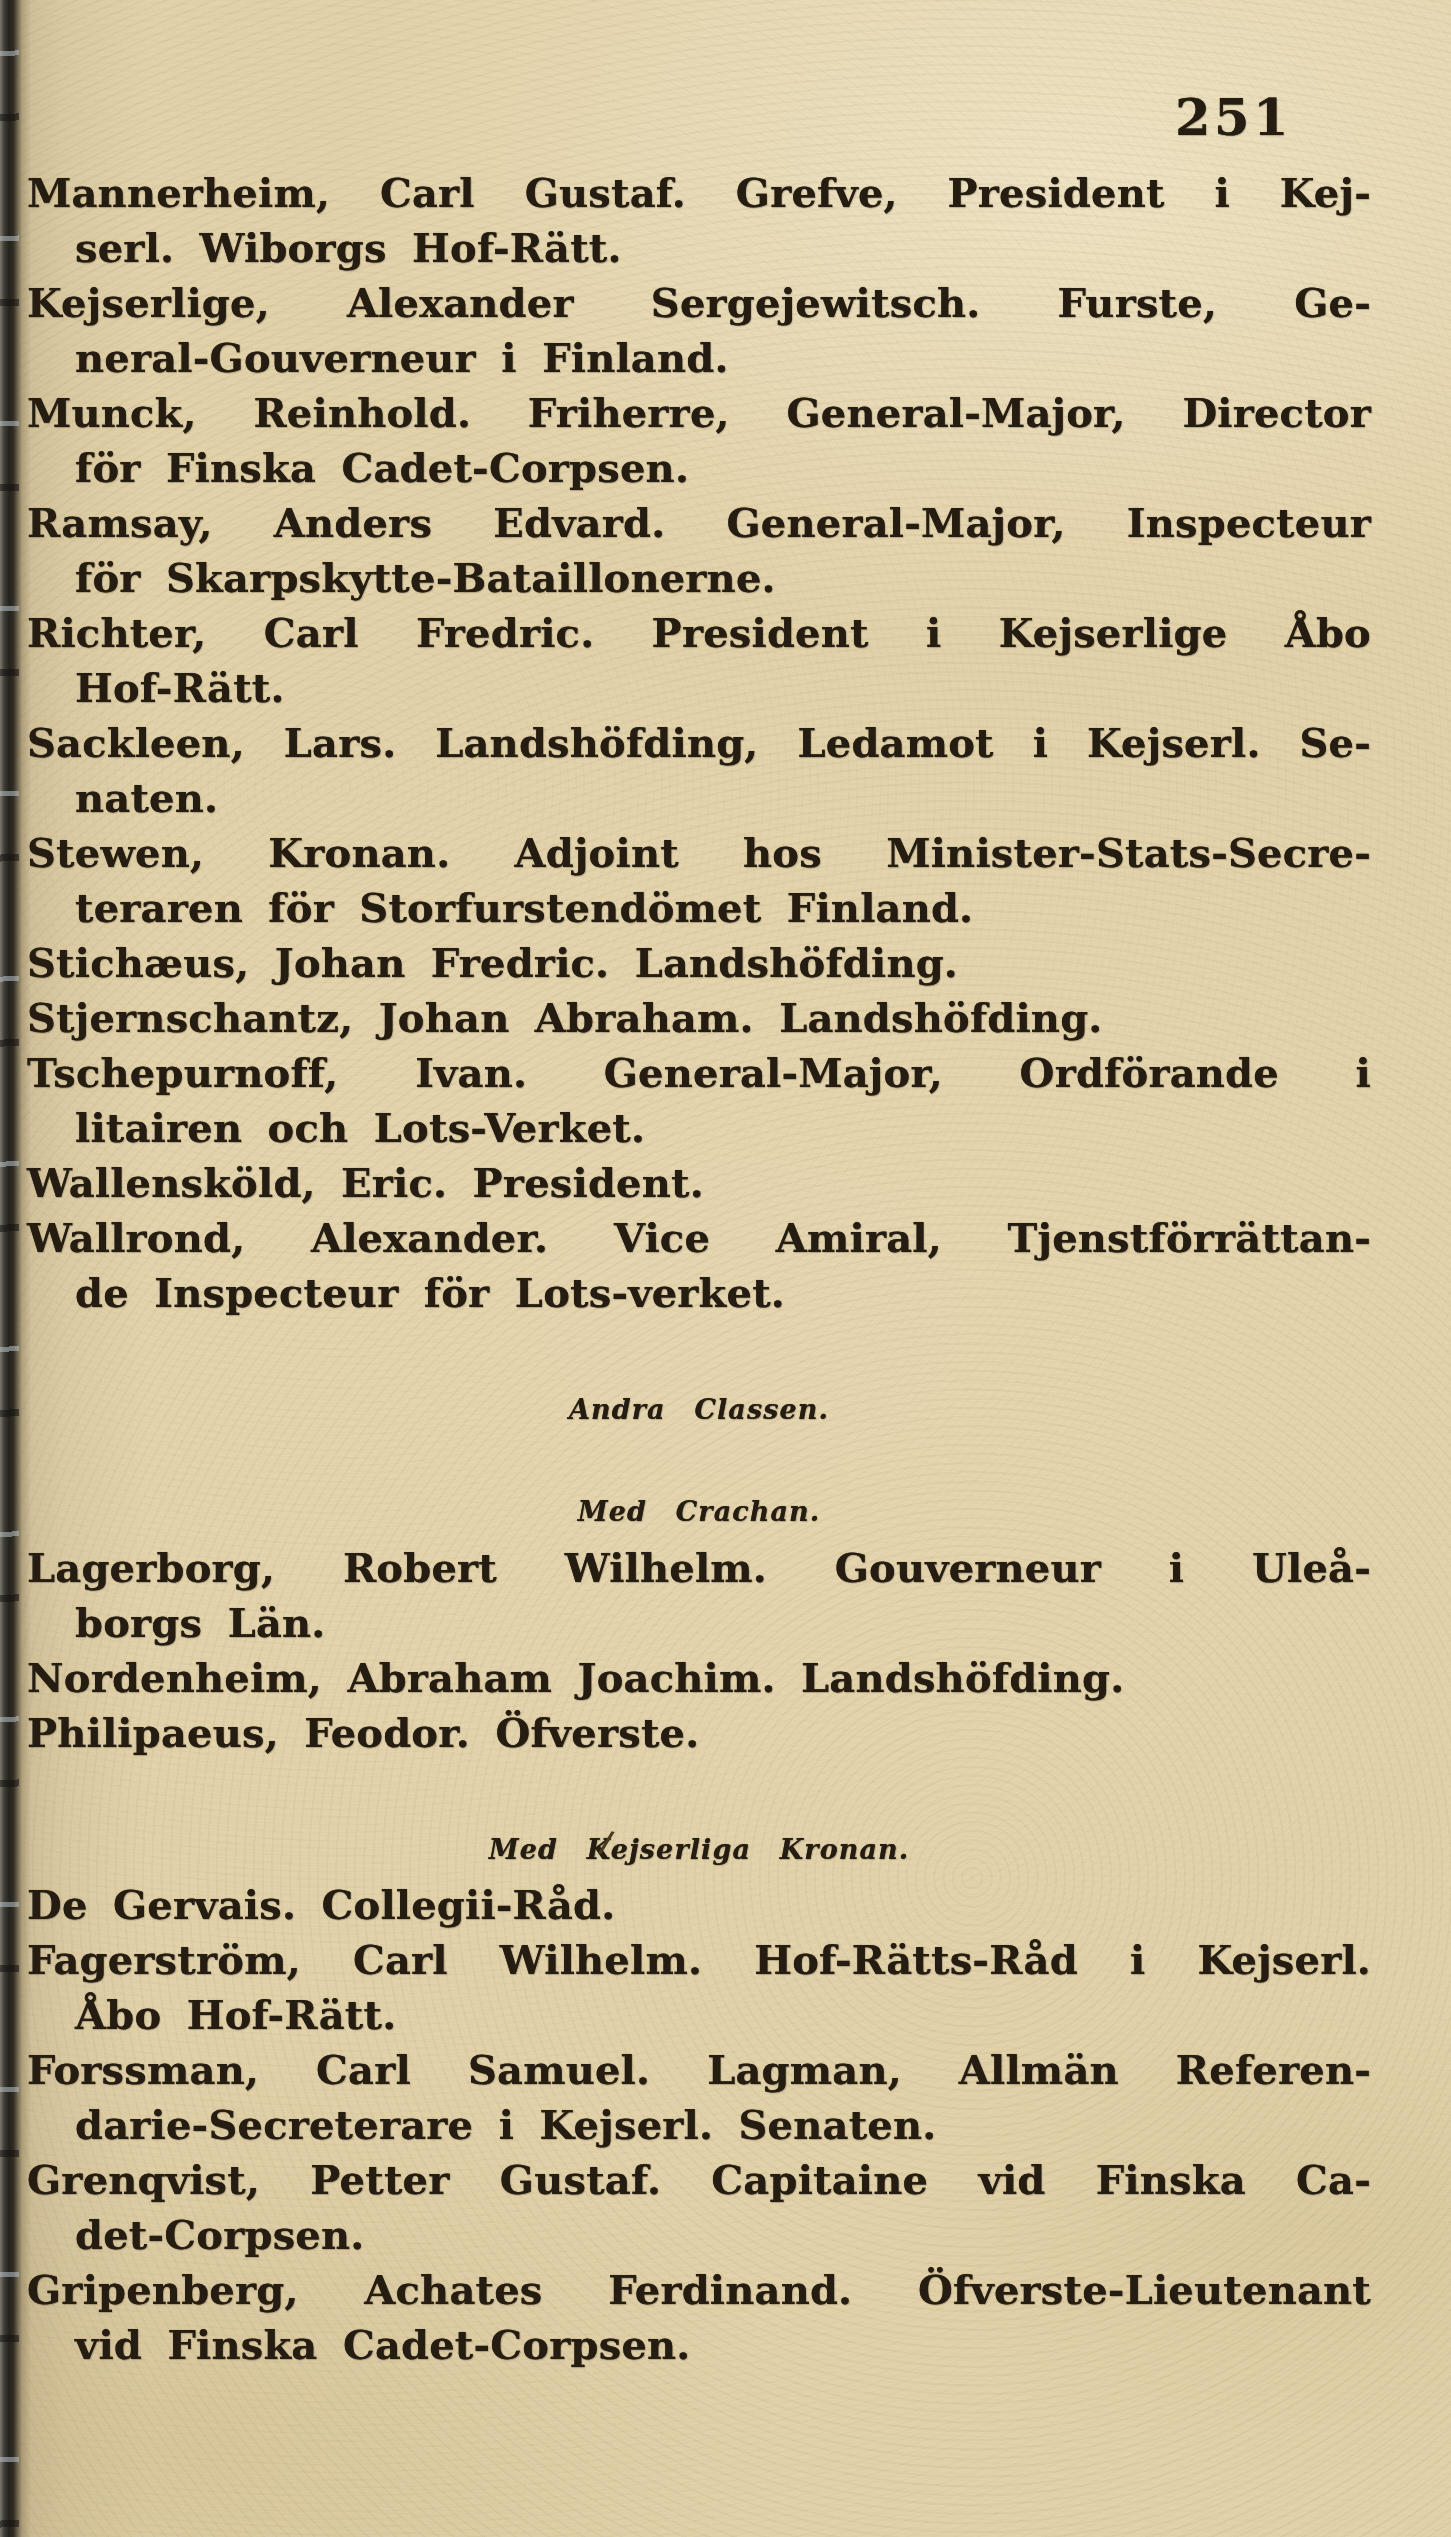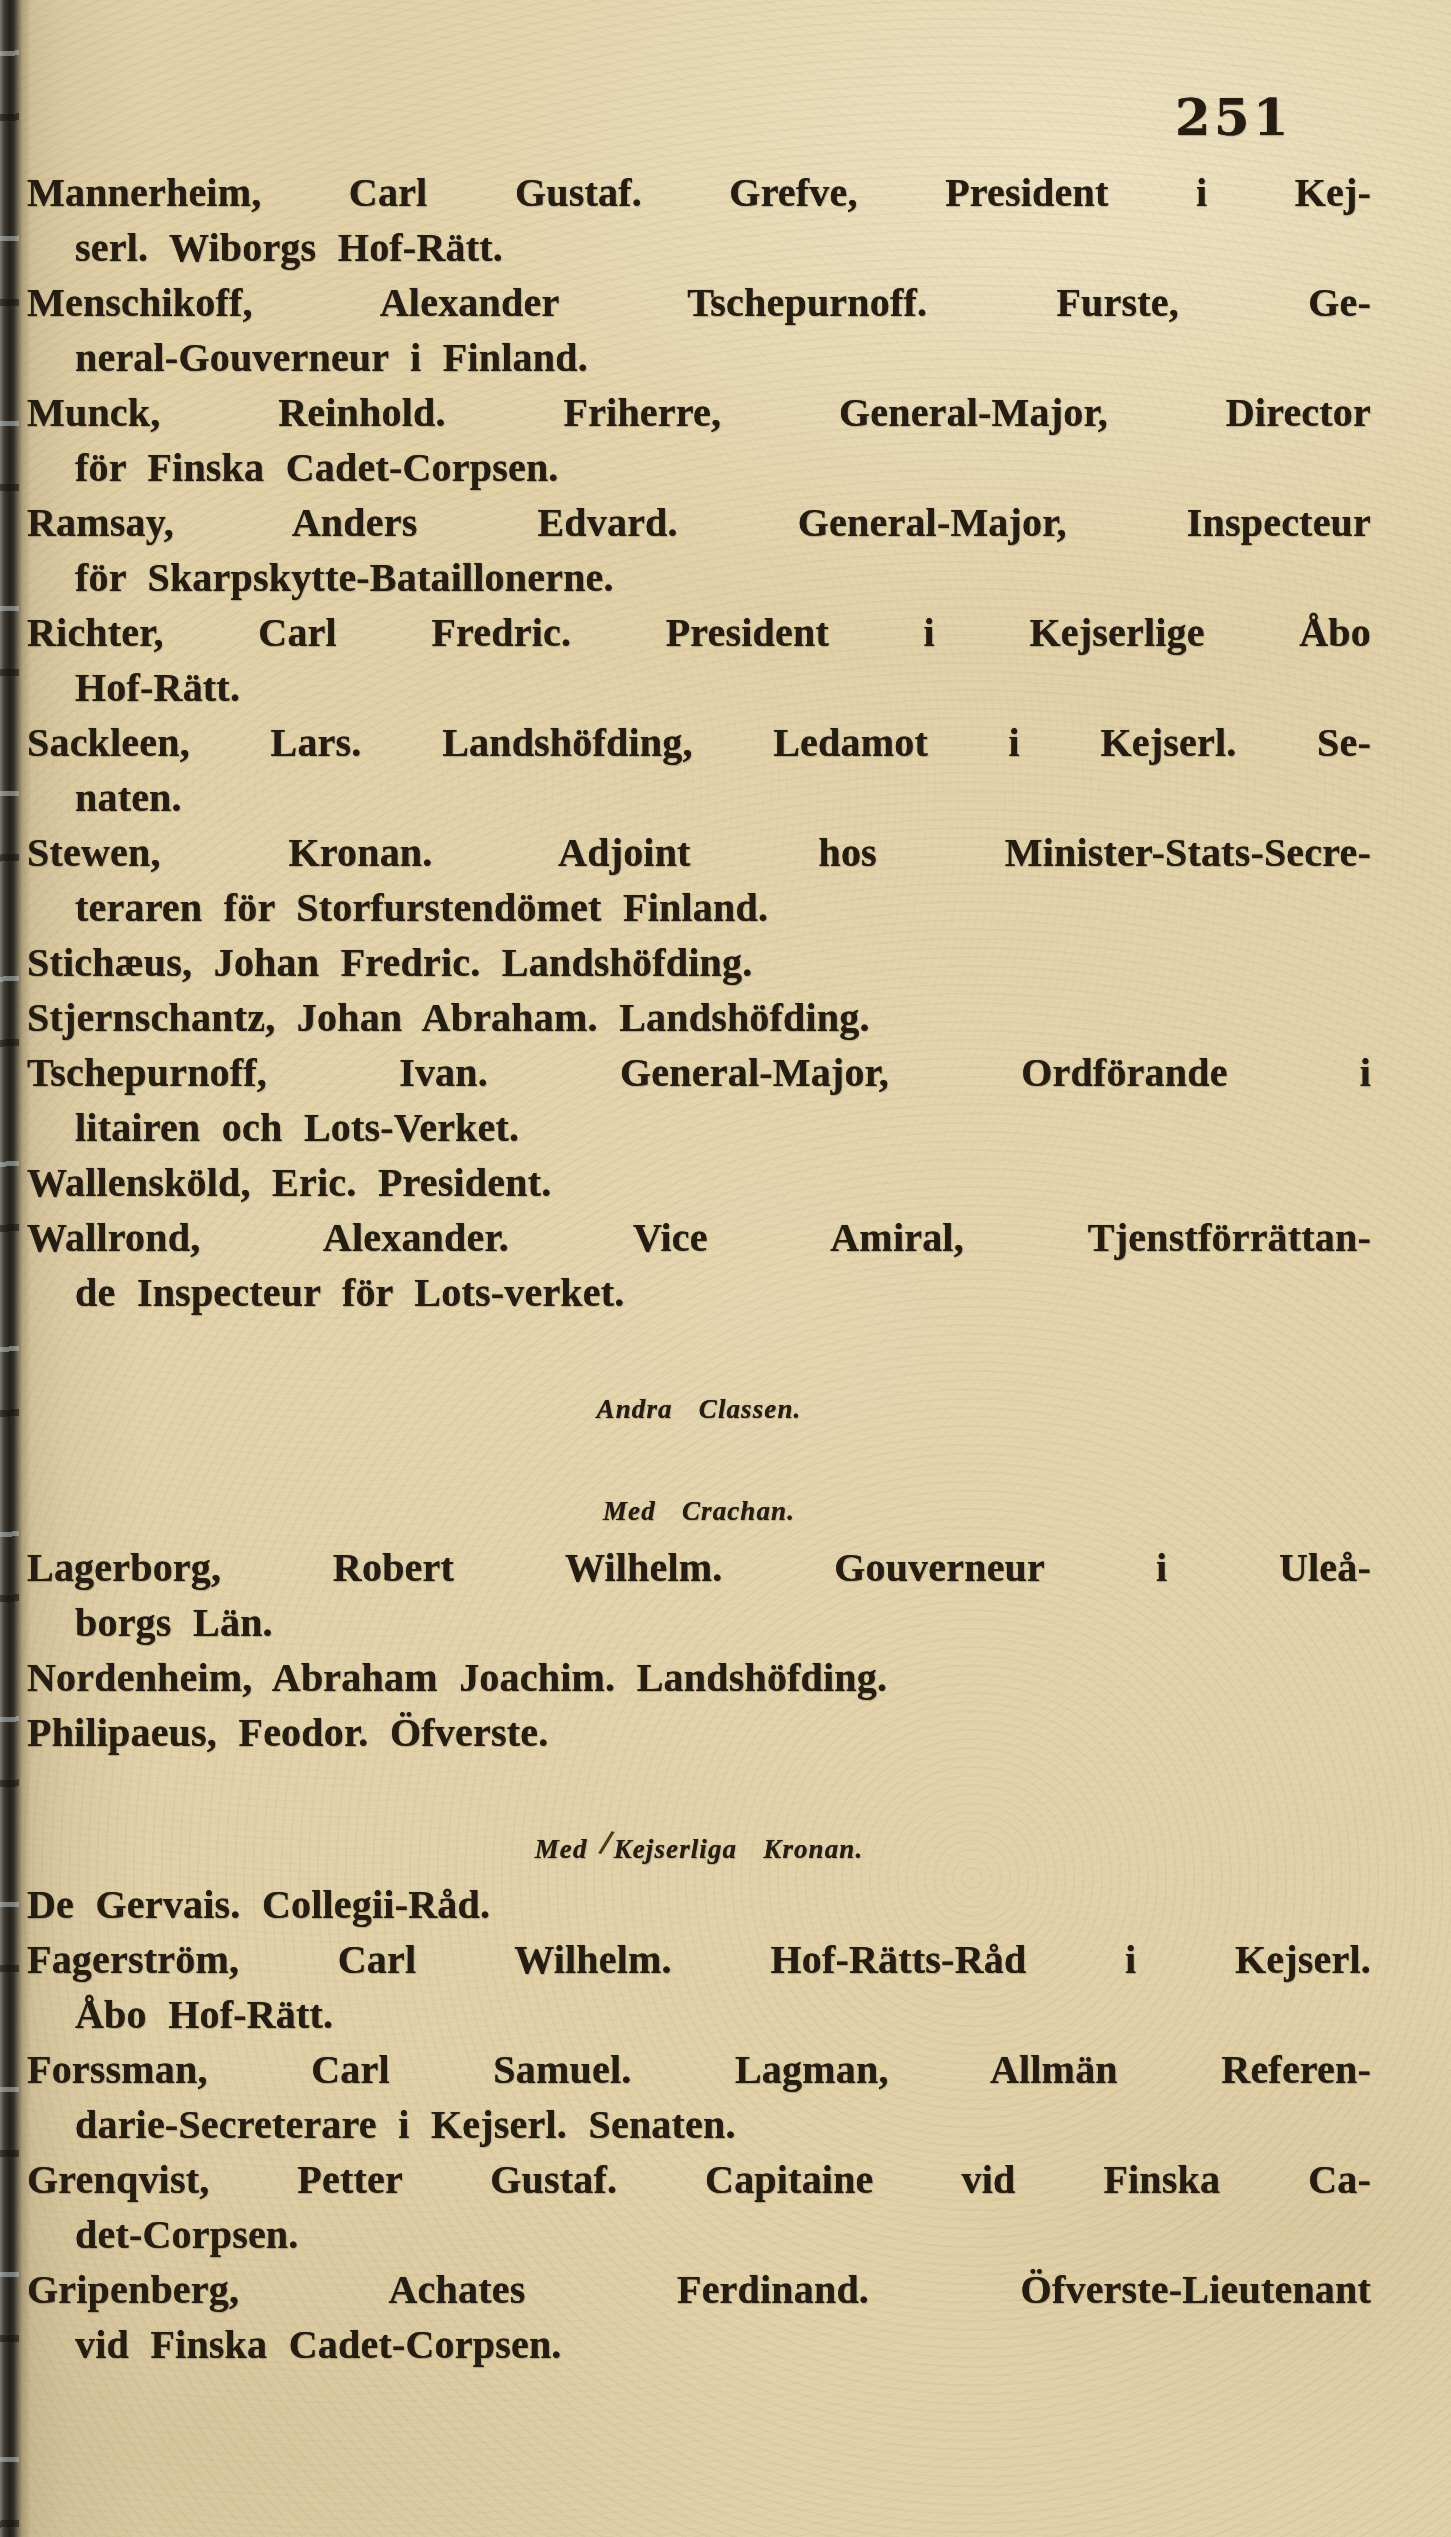--- a/index.html
+++ b/index.html
@@ -43,21 +43,21 @@
     background: repeating-linear-gradient(178deg,
       rgba(0,0,0,0) 0 51px, rgba(186,196,201,0.55) 51px 56px,
       rgba(0,0,0,0) 56px 114px, rgba(18,16,12,0.55) 114px 121px,
       rgba(0,0,0,0) 121px 185px);
   }
   .pagenum {
     position: absolute; top: 49px; right: 159px;
     font-size: 51px; line-height: 56px; letter-spacing: 3.5px; margin-top: 40px;
   }
   .content {
-    position: absolute; left: 27px; top: 165px; width: 1344px; font-family: Liberation Serif, serif;
+    position: absolute; left: 27px; top: 165px; width: 1344px;
   }
   .line {
     font-size: 40px; line-height: 55px;
     letter-spacing: 0.2px; word-spacing: 11.3px;
   }
   .line.fill { text-align: justify; text-align-last: justify; word-spacing: 7px; }
   .line.cont { padding-left: 48px; }
   .heading {
     font-size: 27px; line-height: 55px;
     font-style: italic; text-align: center;
@@ -77,21 +77,21 @@
 
 <div class="page">
   <div class="binding"></div>
   <div class="pagenum">251</div>
   <div class="content">
       <div class="entry">
         <div class="line fill">Mannerheim, Carl Gustaf. Grefve, President i Kej-</div>
         <div class="line cont">serl. Wiborgs Hof-Rätt.</div>
       </div>
       <div class="entry">
-        <div class="line fill">Menschikoff, Alexander Tschepurnoff. Furste, Ge-</div>
+        <div class="line fill">Kejserlige, Alexander Sergejewitsch. Furste, Ge-</div>
         <div class="line cont">neral-Gouverneur i Finland.</div>
       </div>
       <div class="entry">
         <div class="line fill">Munck, Reinhold. Friherre, General-Major, Director</div>
         <div class="line cont">för Finska Cadet-Corpsen.</div>
       </div>
       <div class="entry">
         <div class="line fill">Ramsay, Anders Edvard. General-Major, Inspecteur</div>
         <div class="line cont">för Skarpskytte-Bataillonerne.</div>
       </div>

